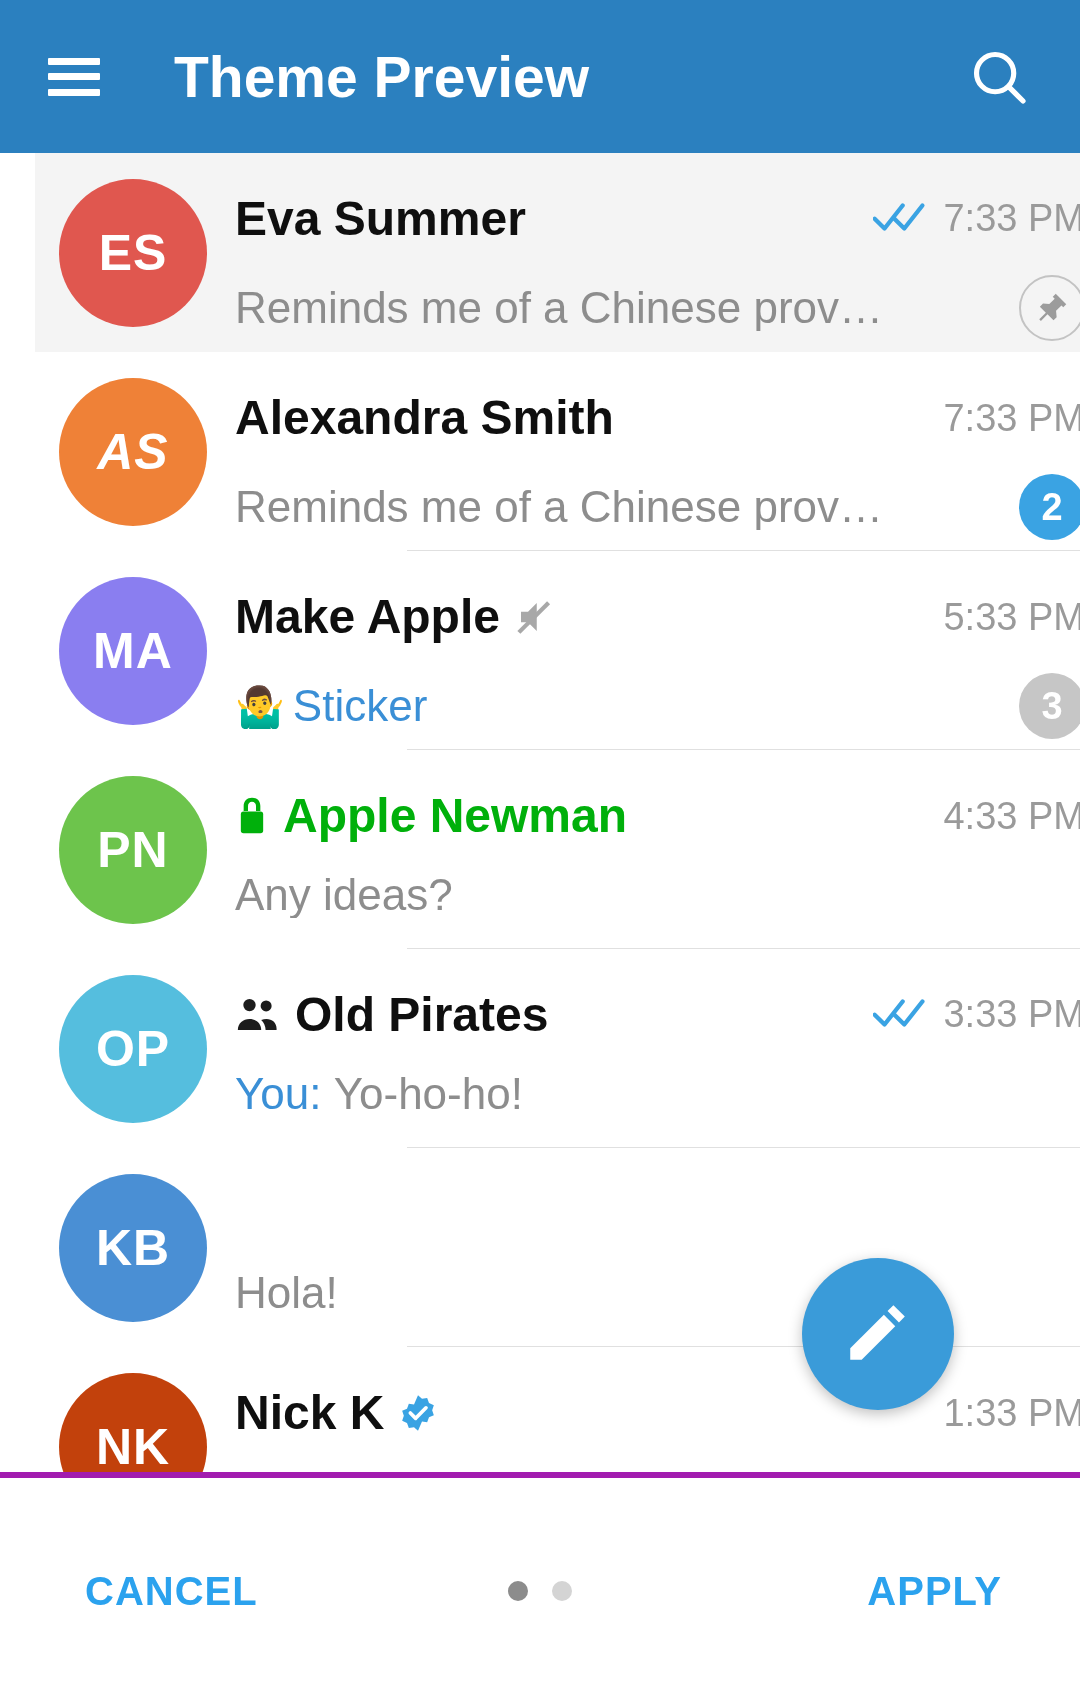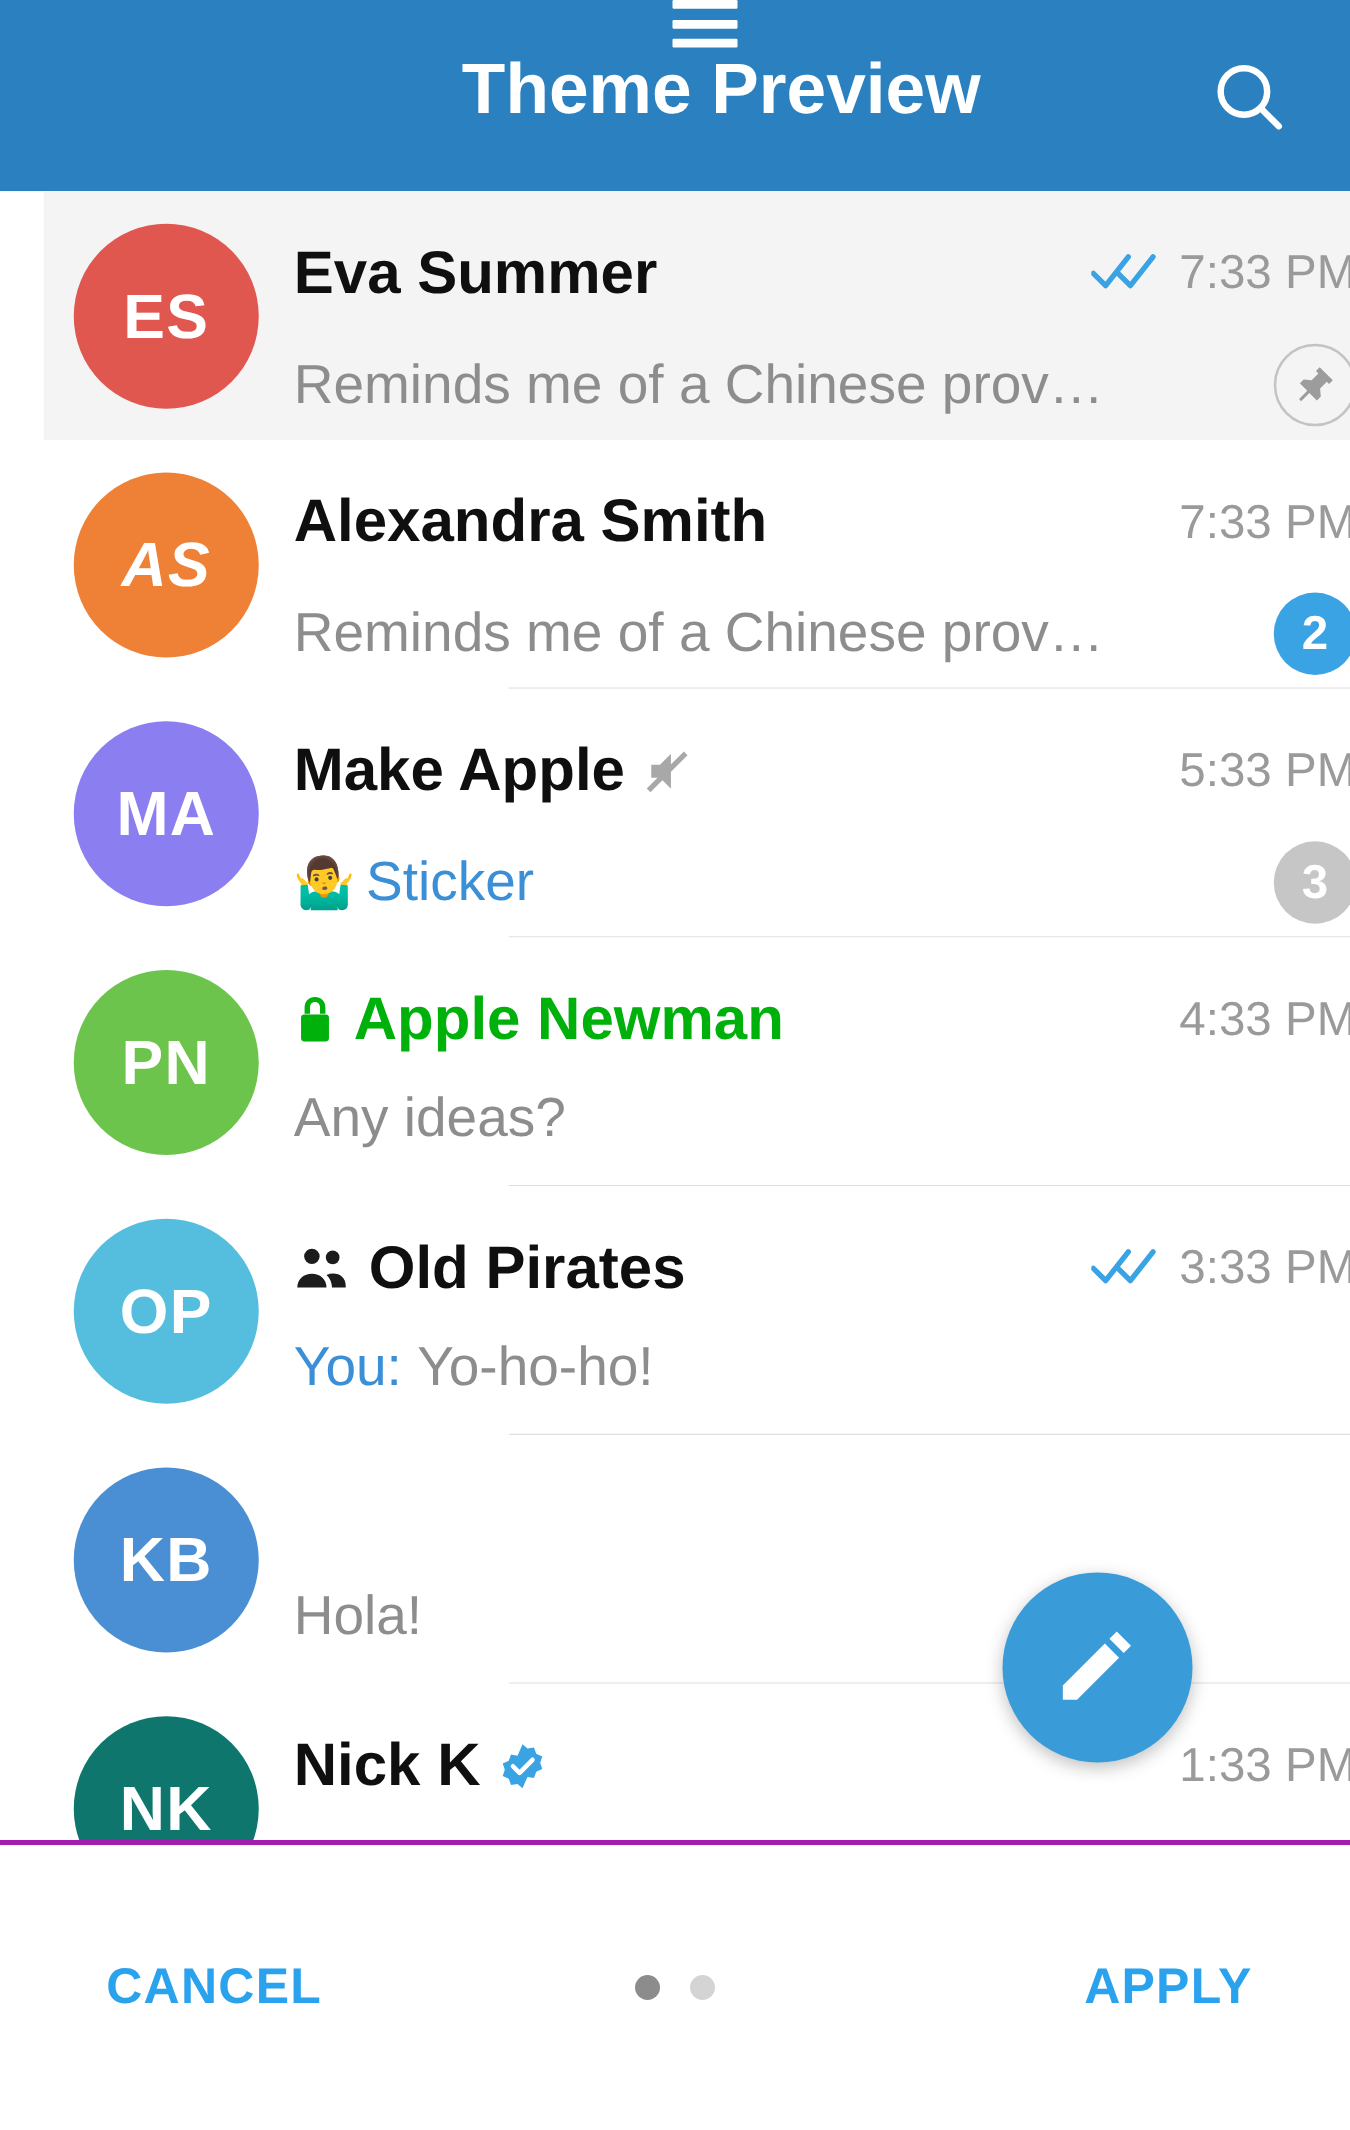--- a/index.html
+++ b/index.html
@@ -7,21 +7,21 @@
     width:1080px; height:1704px;
     background:#ffffff;
     font-family:"Liberation Sans", sans-serif;
     overflow:hidden;
   }
   #app { position:relative; width:1080px; height:1704px; background:#ffffff; }
 
   
   .header {
     position:absolute; top:0; left:0; width:1080px; height:153px;
-    background:#2b80bf; display:flex; align-items:center;flex-direction:column;
+    background:#2b80bf; display:flex; align-items:center;
   }
   .hamburger {
     width:52px; height:38px; margin-left:48px;
     display:flex; flex-direction:column; justify-content:space-between;
     cursor:pointer;
   }
   .hamburger span { display:block; width:52px; height:7px; background:#ffffff; border-radius:1px; }
   .header-title {
     margin-left:74px; color:#ffffff; font-size:57px; font-weight:bold;
     letter-spacing:0px; white-space:nowrap;
@@ -102,21 +102,21 @@
     position:absolute; left:802px; top:1258px; width:152px; height:152px;
     border-radius:50%; background:#3a9bd9;
     display:flex; align-items:center; justify-content:center;
     box-shadow:0 4px 14px rgba(0,0,0,0.25);
     cursor:pointer; z-index:5;
   }
 
   
   .bottom-bar {
     position:absolute; left:0; top:1472px; width:1080px; height:232px;
-    background:#ffffff; border-top:4px solid #a21caf;
+    background:#ffffff; border-top:6px solid #a21caf;
     display:flex; align-items:center;
   }
   .bar-btn {
     font-size:40px; font-weight:bold; color:#2ba2ee; letter-spacing:1px;
     cursor:pointer; background:none; border:none;
     font-family:"Liberation Sans", sans-serif;
   }
   .btn-cancel { position:absolute; left:85px; top:50%; transform:translateY(-50%); }
   .btn-apply  { position:absolute; right:78px; top:50%; transform:translateY(-50%); }
   .dots {
@@ -292,21 +292,21 @@
       </div>
       <div class="row-body">
         <div class="line-bottom">
           <span class="preview">Hola!</span>
         </div>
         <div class="divider"></div>
       </div>
     </div>
 
     <div class="chat-row">
-      <div class="avatar" style="background:#0f766e;">
+      <div class="avatar" style="background:#c2410c;">
         <span>NK</span>
       </div>
       <div class="row-body">
         <div class="line-top">
           <span class="name">Nick K</span>
           <span class="icon-inline">
             <svg width="40" height="40" viewBox="0 0 24 24">
               <path fill="#3aa3e3" d="M12 1.4l2.4 2.1 3.1-.5 1.1 3 2.9 1.3-1 3 1 3-2.9 1.3-1.1 3-3.1-.5L12 22.6l-2.4-2.1-3.1.5-1.1-3-2.9-1.3 1-3-1-3 2.9-1.3 1.1-3 3.1.5z"></path>
               <polyline points="7.4,12 10.6,15.2 16.8,8.9" fill="none" stroke="#ffffff" stroke-width="2.2" stroke-linecap="round" stroke-linejoin="round"></polyline>
             </svg>

